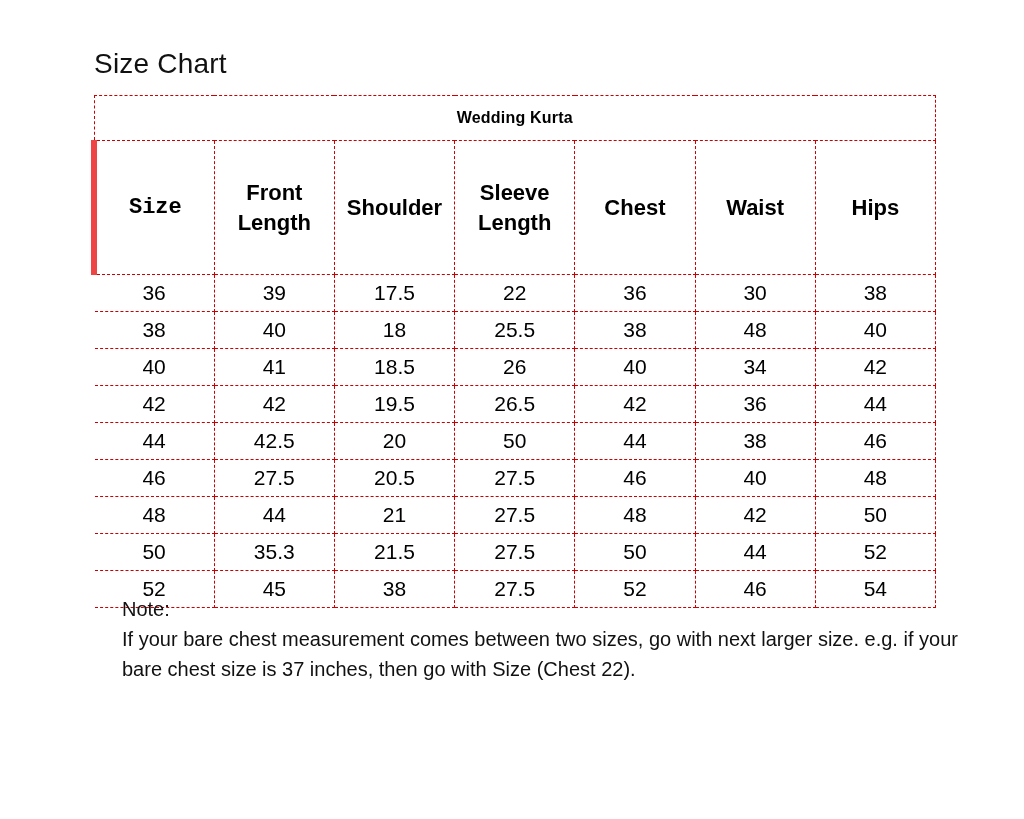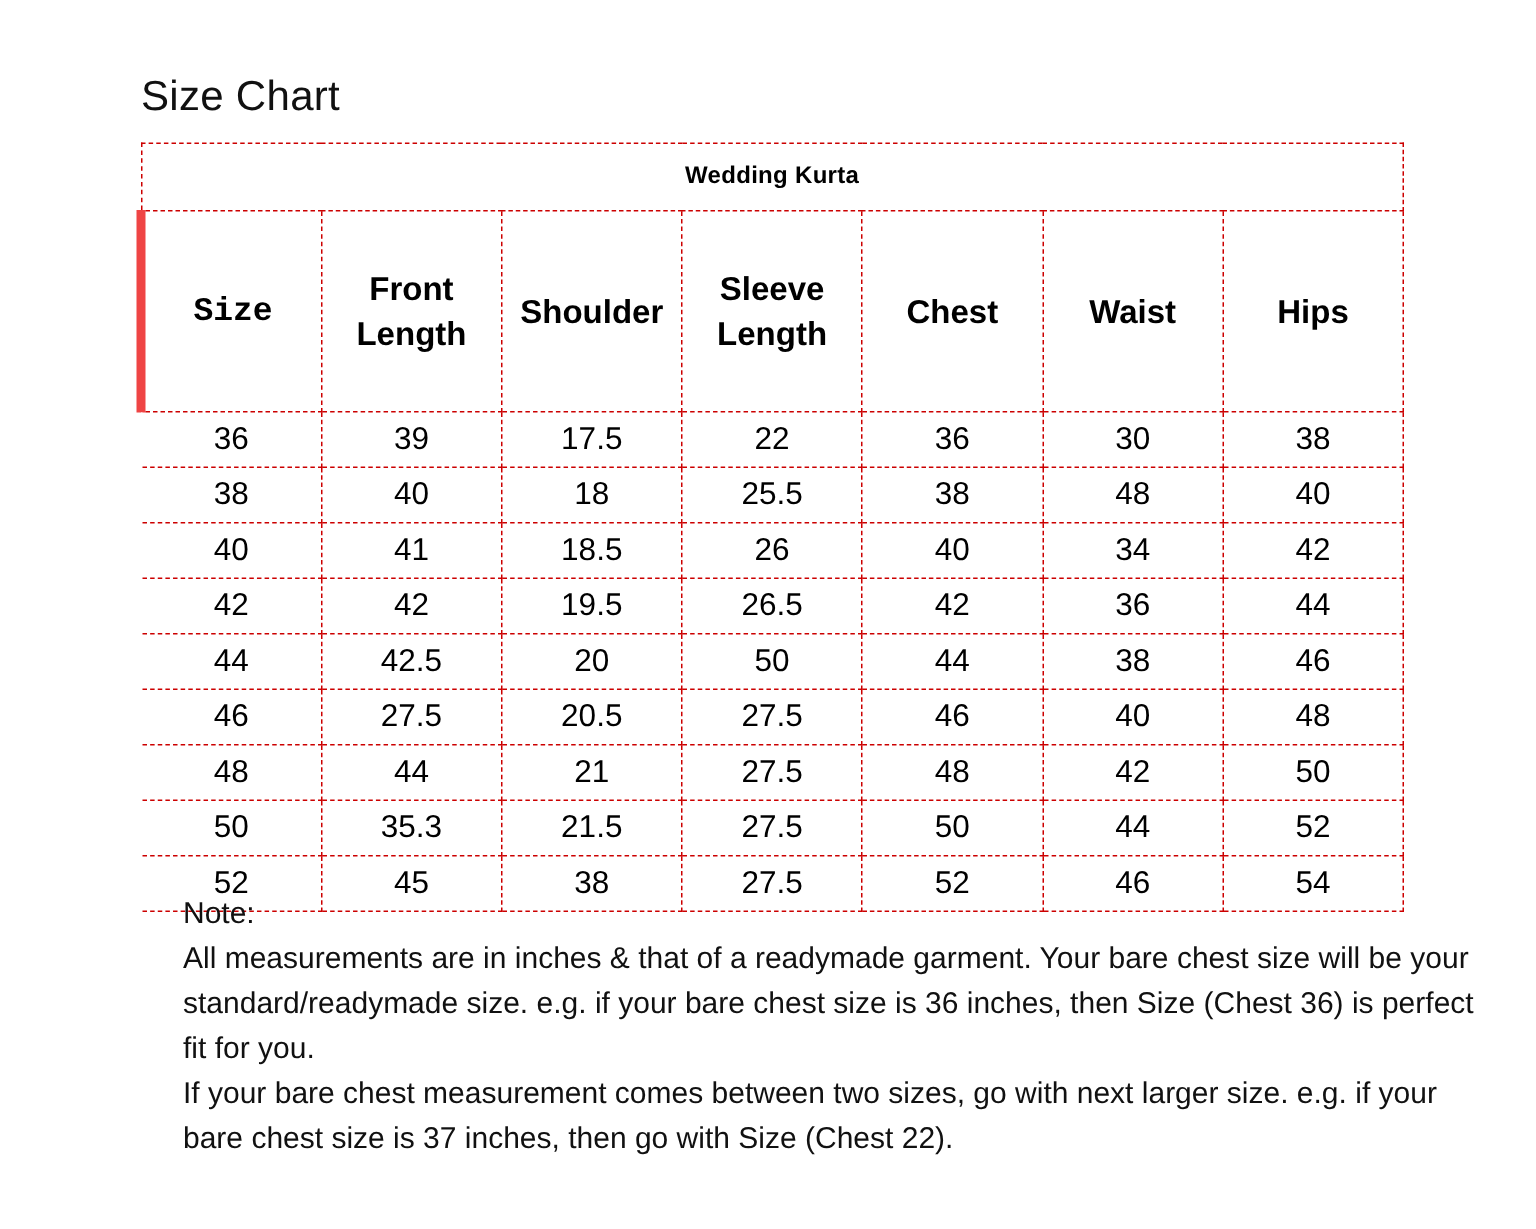--- a/index.html
+++ b/index.html
@@ -203,17 +203,16 @@
           <td>52</td>
           <td>46</td>
           <td>54</td>
         </tr>
       </tbody>
     </table>
   </div>
 
   <div class="notes">
     <span class="note-label">Note:</span>
-    <p>All measurements are in inches &amp; that of a readymade garment.  Your bare chest size will be your standard/readymade size. e.g. if your bare chest size is 36 inches, then Size (Chest 36) is perfect fit for you.</p>
     <p>If your bare chest measurement comes between two sizes, go with next larger size. e.g. if your bare chest size is 37 inches, then go with Size (Chest 22).</p>
   </div>
 
 </div>
 
 </body></html>

